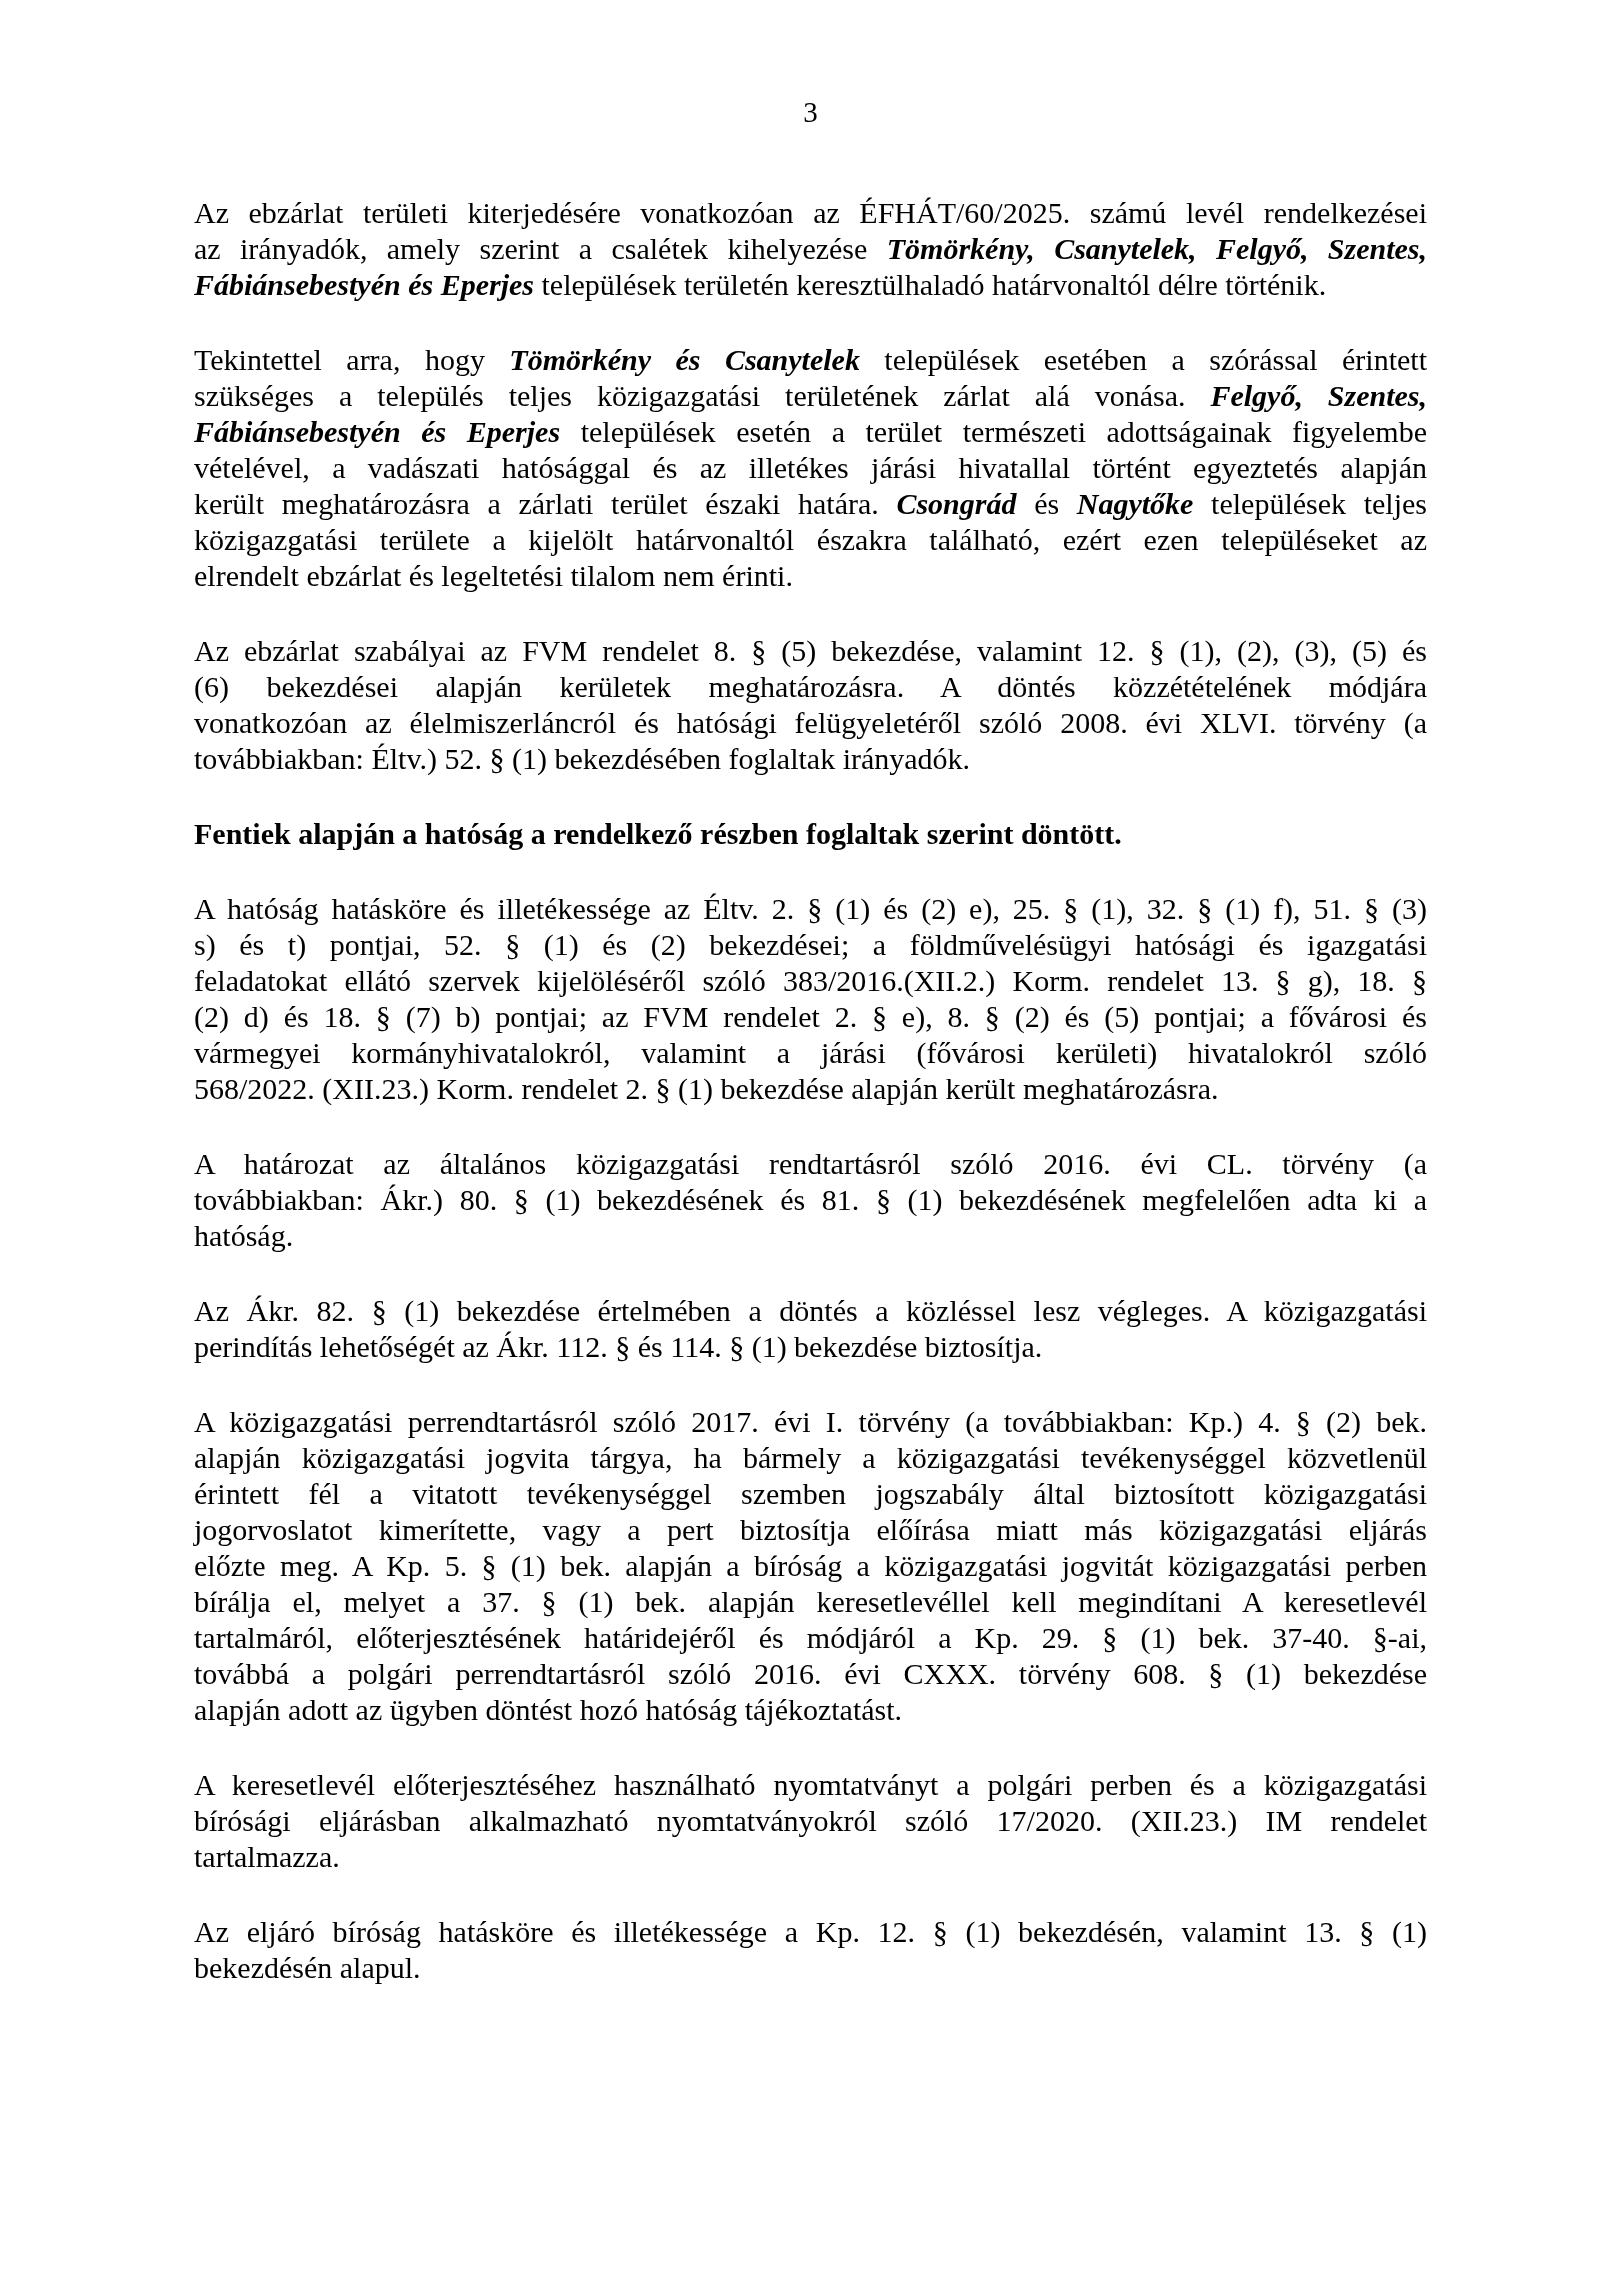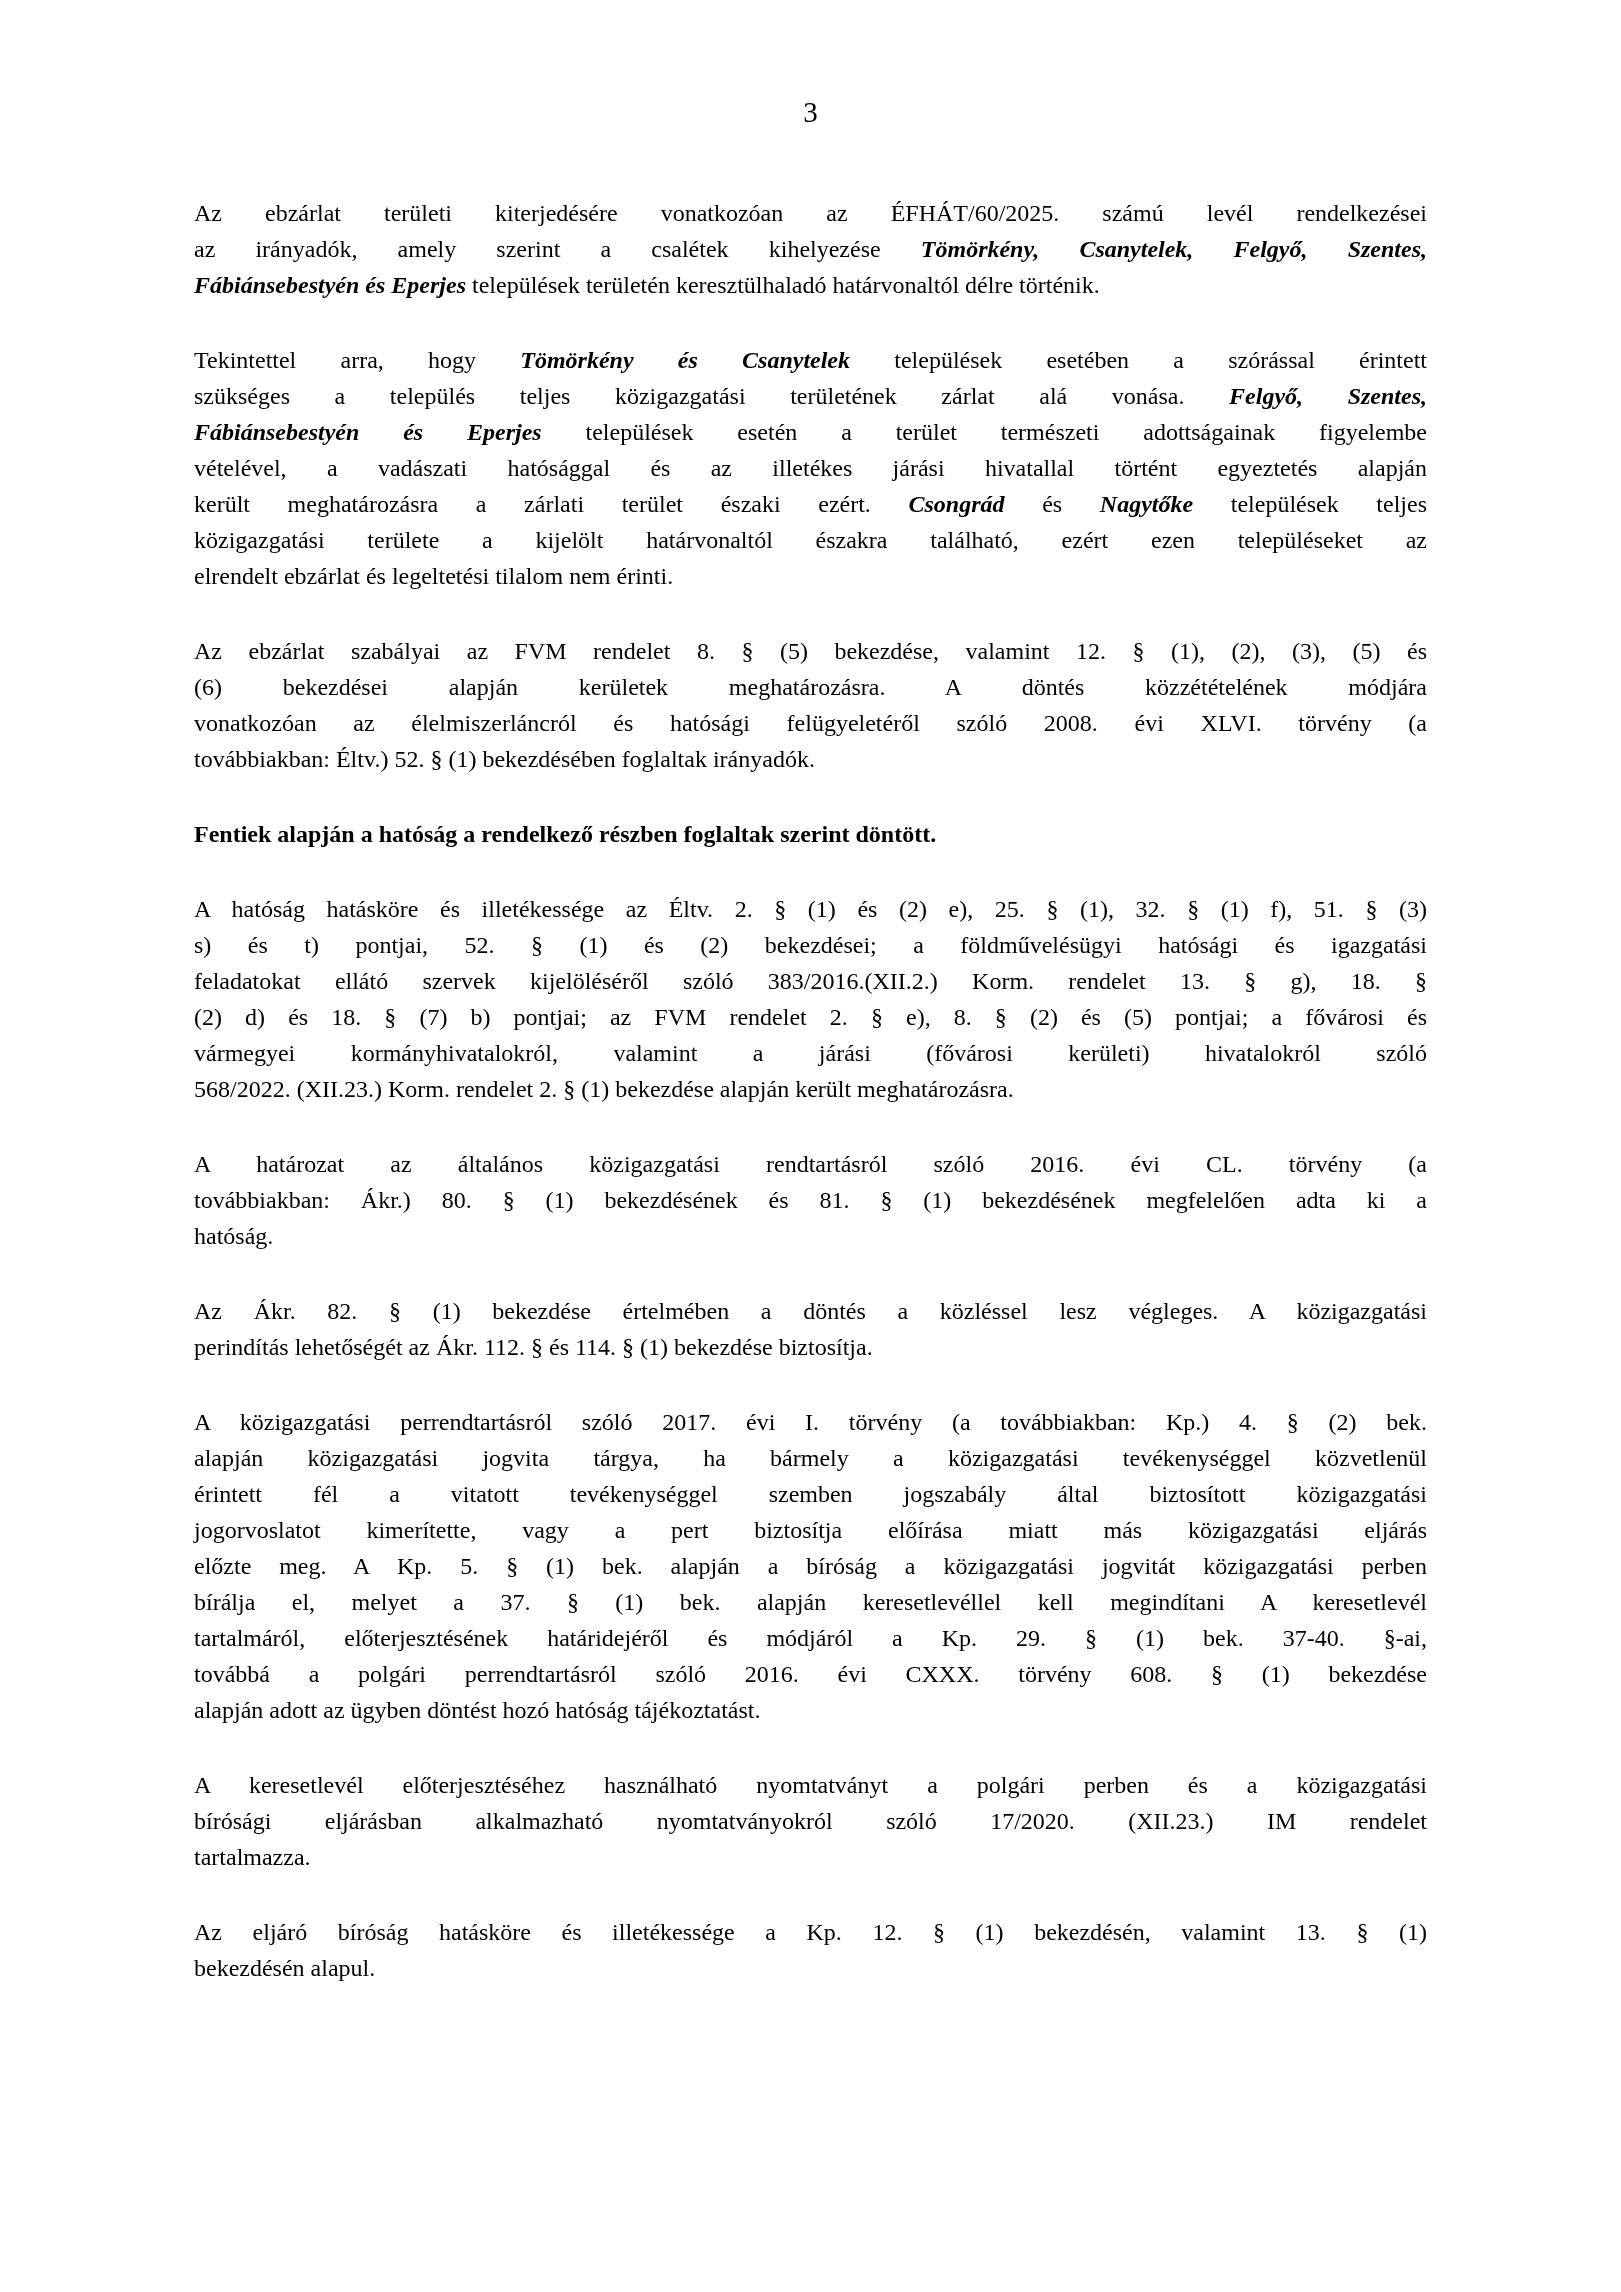--- a/index.html
+++ b/index.html
@@ -23,21 +23,21 @@
     width: 1233px;
   }
   .page-number {
     text-align: center;
     font-size: 29px;
     line-height: 36px;
     margin-bottom: 65px;
   }
   .para {
     margin: 0 0 39px 0;
-    font-size: 24px;
+    font-size: 30px;
     line-height: 36px;
     padding: 0;
   }
   .line {
     display: block;
     text-align: justify;
     text-align-last: justify;
     text-justify: inter-word;
   }
   .line.last {
@@ -66,21 +66,21 @@
         <p class="para">
           <span class="line"><span class="run-normal">Az ebzárlat területi kiterjedésére vonatkozóan az ÉFHÁT/60/2025. számú levél rendelkezései</span></span>
           <span class="line"><span class="run-normal">az irányadók, amely szerint a csalétek kihelyezése </span><span class="run-bold-italic">Tömörkény, Csanytelek, Felgyő, Szentes,</span></span>
           <span class="line last"><span class="run-bold-italic">Fábiánsebestyén és Eperjes</span><span class="run-normal"> települések területén keresztülhaladó határvonaltól délre történik.</span></span>
         </p>
         <p class="para">
           <span class="line"><span class="run-normal">Tekintettel arra, hogy </span><span class="run-bold-italic">Tömörkény és Csanytelek</span><span class="run-normal"> települések esetében a szórással érintett</span></span>
           <span class="line"><span class="run-normal">szükséges a település teljes közigazgatási területének zárlat alá vonása. </span><span class="run-bold-italic">Felgyő, Szentes,</span></span>
           <span class="line"><span class="run-bold-italic">Fábiánsebestyén és Eperjes</span><span class="run-normal"> települések esetén a terület természeti adottságainak figyelembe</span></span>
           <span class="line"><span class="run-normal">vételével, a vadászati hatósággal és az illetékes járási hivatallal történt egyeztetés alapján</span></span>
-          <span class="line"><span class="run-normal">került meghatározásra a zárlati terület északi ezért. </span><span class="run-bold-italic">Csongrád</span><span class="run-normal"> és </span><span class="run-bold-italic">Nagytőke</span><span class="run-normal"> települések teljes</span></span>
+          <span class="line"><span class="run-normal">került meghatározásra a zárlati terület északi határa. </span><span class="run-bold-italic">Csongrád</span><span class="run-normal"> és </span><span class="run-bold-italic">Nagytőke</span><span class="run-normal"> települések teljes</span></span>
           <span class="line"><span class="run-normal">közigazgatási területe a kijelölt határvonaltól északra található, ezért ezen településeket az</span></span>
           <span class="line last"><span class="run-normal">elrendelt ebzárlat és legeltetési tilalom nem érinti.</span></span>
         </p>
         <p class="para">
           <span class="line"><span class="run-normal">Az ebzárlat szabályai az FVM rendelet 8. § (5) bekezdése, valamint 12. § (1), (2), (3), (5) és</span></span>
           <span class="line"><span class="run-normal">(6) bekezdései alapján kerületek meghatározásra. A döntés közzétételének módjára</span></span>
           <span class="line"><span class="run-normal">vonatkozóan az élelmiszerláncról és hatósági felügyeletéről szóló 2008. évi XLVI. törvény (a</span></span>
           <span class="line last"><span class="run-normal">továbbiakban: Éltv.) 52. § (1) bekezdésében foglaltak irányadók.</span></span>
         </p>
         <p class="para">

